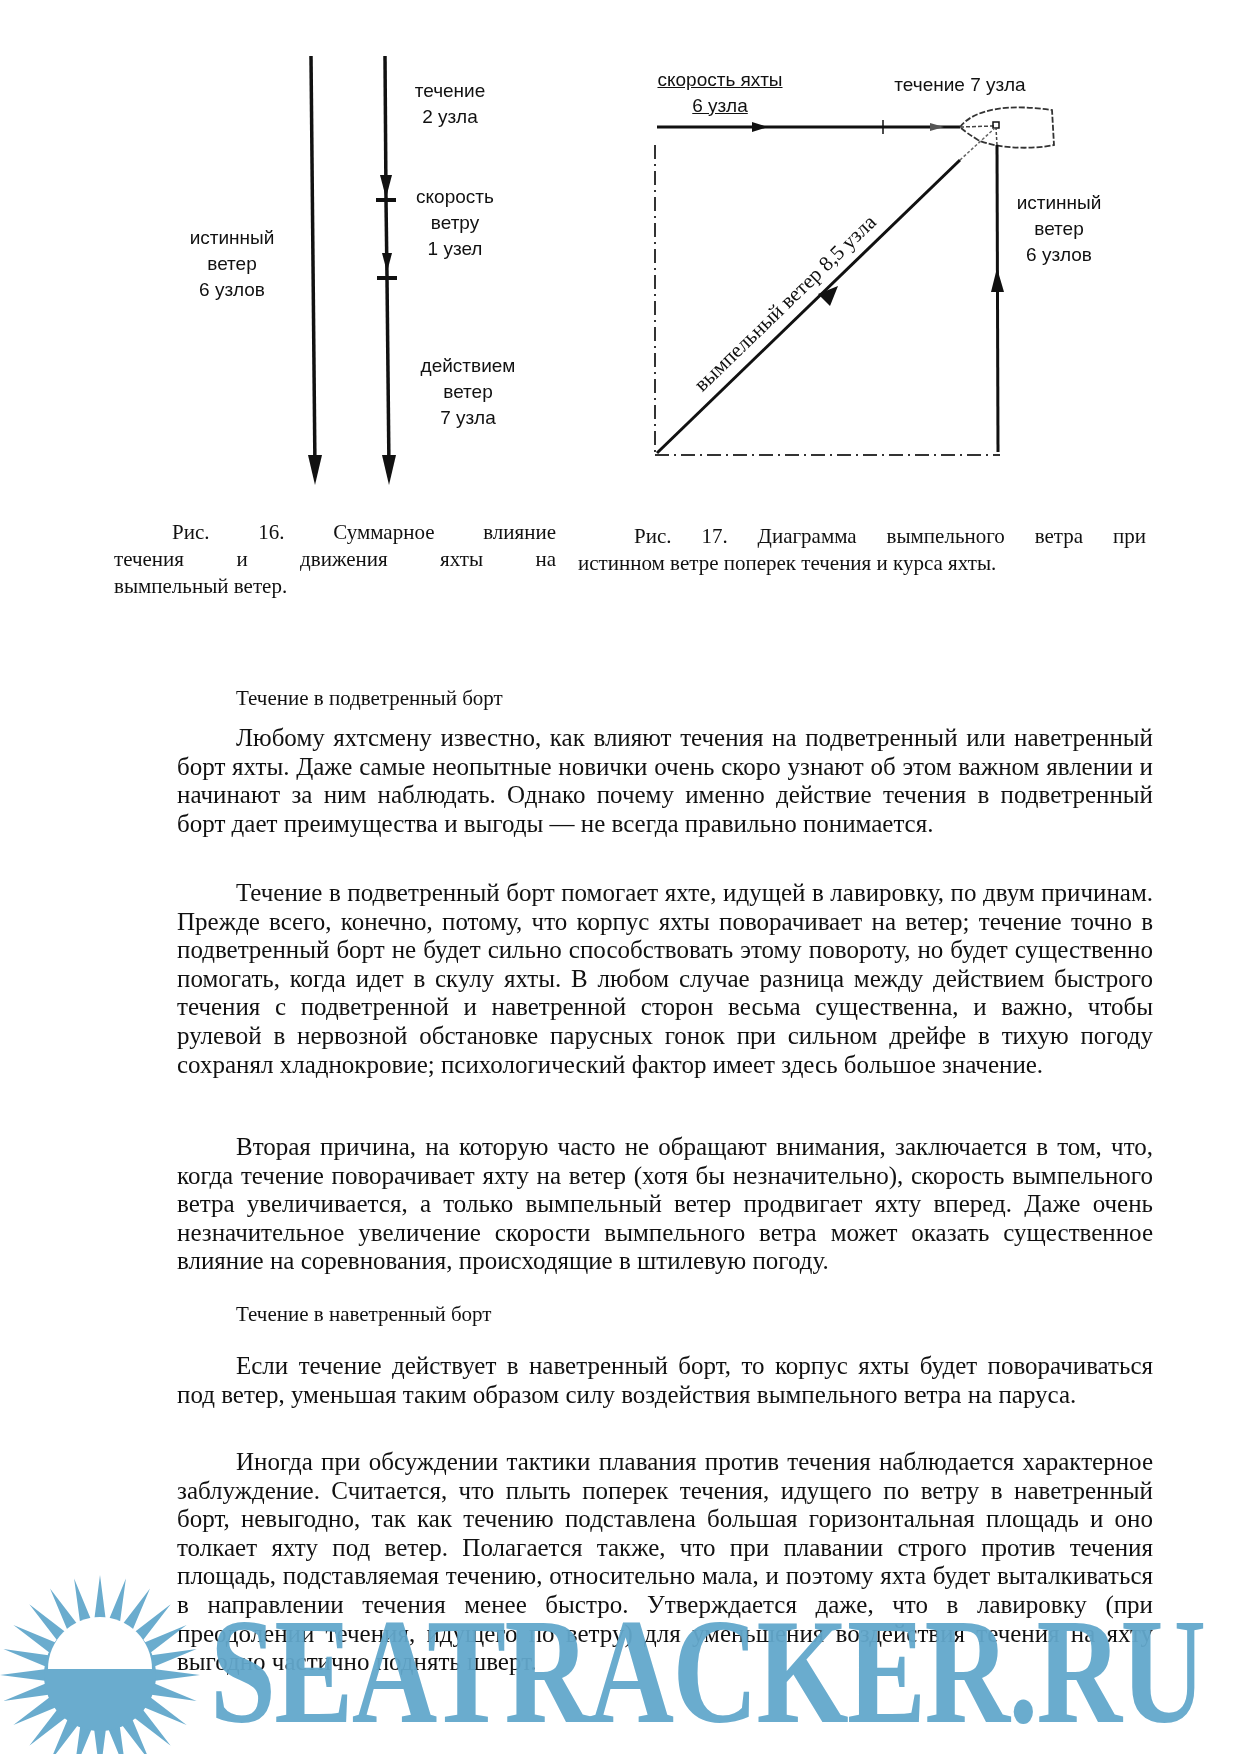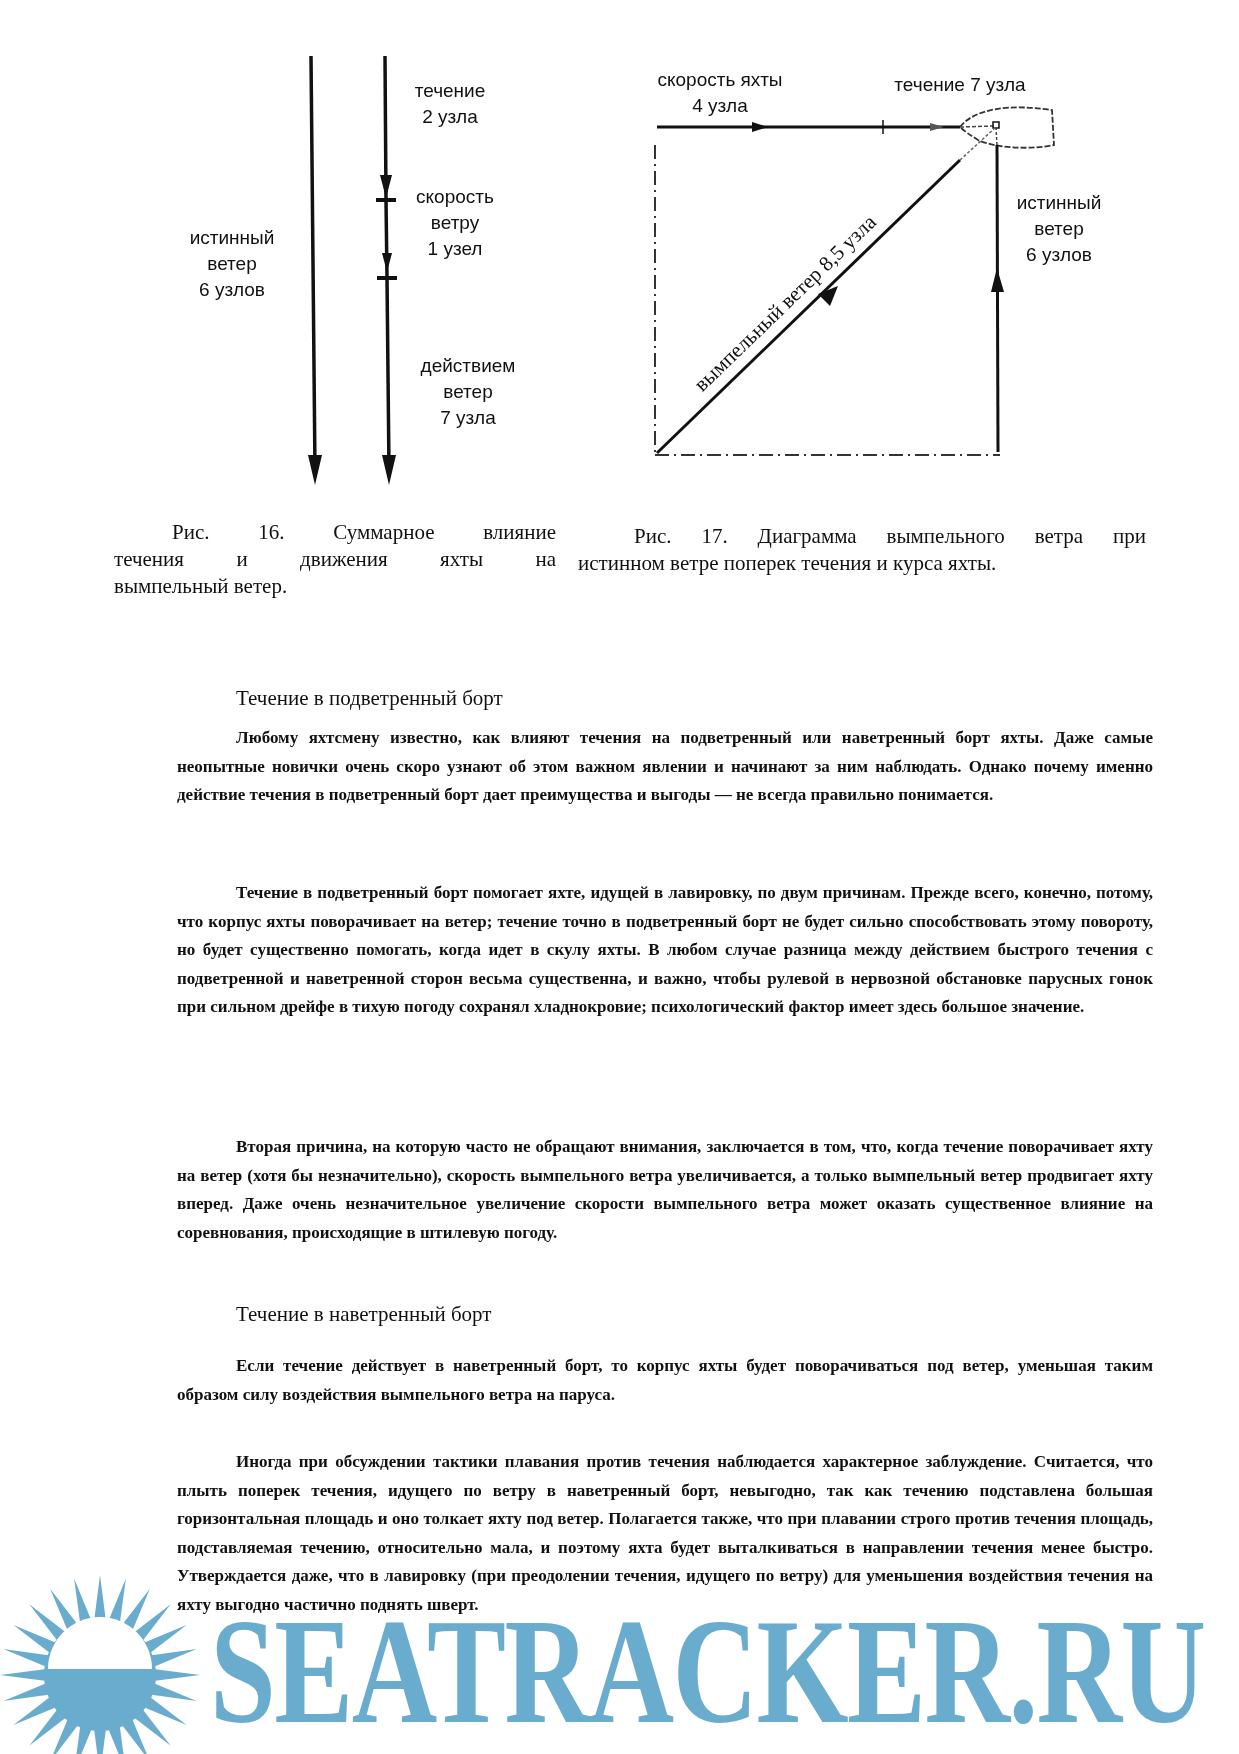--- a/index.html
+++ b/index.html
@@ -3,21 +3,21 @@
 <meta charset="utf-8">
 <style>
   html, body { margin: 0; padding: 0; }
   body { width: 1239px; height: 1754px; background: #ffffff; position: relative; overflow: hidden; font-family: "Liberation Serif", serif; color: #111; }
   .abs { position: absolute; }
   .diag-label { font-family: "Liberation Sans", sans-serif; font-size: 19px; color: #111; text-align: center; line-height: 26px; position: absolute; white-space: nowrap; }
   .caption { position: absolute; font-size: 21px; line-height: 27px; color: #111; text-align: justify; }
   .caption .line { display: block; text-align-last: justify; }
   .caption .last { display: block; text-align-last: left; }
   .heading { position: absolute; left: 236px; font-weight: normal; font-size: 21px; }
-  .para { position: absolute; left: 177px; width: 976px; font-size: 17px; line-height: 28.6px; text-align: justify; text-indent: 59px; font-weight: bold; }
+  .para { position: absolute; left: 177px; width: 976px; font-size: 25px; line-height: 28.6px; text-align: justify; text-indent: 59px; }
   .wm-text { position: absolute; left: 210px; top: 1596px; font-family: "Liberation Serif", serif; font-weight: bold; font-size: 150px; letter-spacing: -2px; color: #63a8cc; line-height: 150px; white-space: nowrap; transform: scaleX(0.79); transform-origin: left top; opacity: 0.95; }
 </style>
 </head>
 <body>
 
 <svg class="abs" style="left:0;top:0" width="600" height="490" viewBox="0 0 600 490">
 
   <line x1="311" y1="56" x2="315" y2="470" stroke="#111" stroke-width="3.5"></line>
   <polygon points="308,455 322,455 315,485" fill="#111"></polygon>
 
@@ -67,23 +67,23 @@
 
   <line x1="657" y1="453" x2="960" y2="160" stroke="#111" stroke-width="3"></line>
   <line x1="960" y1="160" x2="996" y2="127" stroke="#666" stroke-width="1.5" stroke-dasharray="3,2"></line>
   <polygon points="818,294 830,306 838,286" fill="#111"></polygon>
 
   <line x1="998" y1="452" x2="997" y2="145" stroke="#111" stroke-width="3"></line>
   <line x1="997" y1="145" x2="996" y2="128" stroke="#444" stroke-width="1.5" stroke-dasharray="3,2"></line>
   <polygon points="991,292 997,268 1004,292" fill="#111"></polygon>
 </svg>
 
-<div class="diag-label" style="left:635px;top:67px;width:170px;">
+<div class="diag-label" style="left:635px;top:67px;width:170px;text-decoration:underline;">
   <div>скорость яхты</div>
-  <div>4 узла</div>
+  <div>6 узла</div>
 </div>
 <div class="diag-label" style="left:875px;top:72px;width:170px;">течение 7 узла</div>
 <div class="diag-label" style="left:1000px;top:190px;width:118px;">
   <div>истинный</div>
   <div>ветер</div>
   <div>6 узлов</div>
 </div>
 <div class="diag-label" style="left:635px;top:290px;width:300px;font-family:'Liberation Serif',serif;font-size:21px;transform:rotate(-44deg);transform-origin:center;">вымпельный ветер 8,5 узла</div>
 
 <div class="caption" style="left:114px;top:519px;width:442px;">

